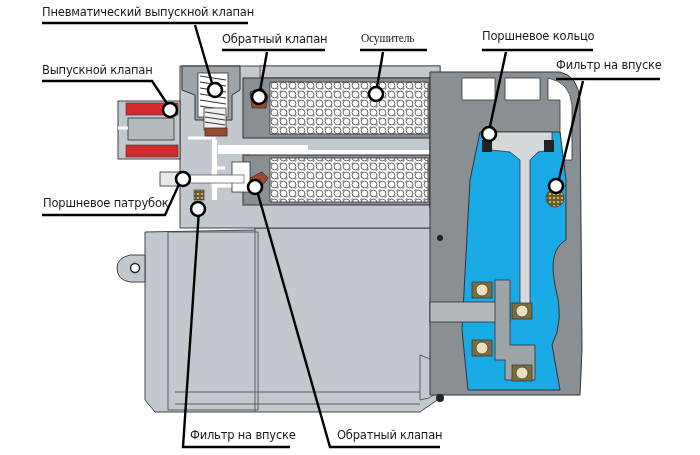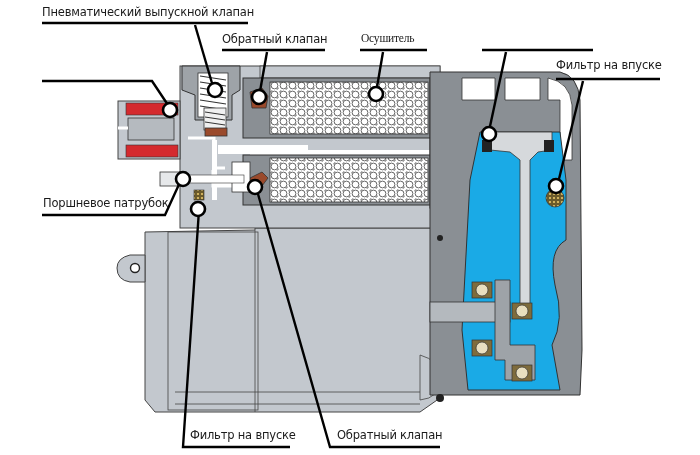--- a/index.html
+++ b/index.html
@@ -161,17 +161,19 @@
     <circle cx="183" cy="179" r="7"></circle>
     <circle cx="198" cy="209" r="7"></circle>
     <circle cx="255" cy="187" r="7"></circle>
   </g>
 </svg>
 
   
   <div class="lbl" style="left:42px;top:5px;">Пневматический выпускной клапан</div>
   <div class="lbl" style="left:222px;top:32px;">Обратный клапан</div>
   <div class="lbl" style="left:361px;top:32px;font-family:Liberation Serif, serif;">Осушитель</div>
+  <div class="lbl" style="left:482px;top:29px;">Поршневое кольцо</div>
   <div class="lbl" style="left:556px;top:58px;">Фильтр на впуске</div>
+  <div class="lbl" style="left:42px;top:63px;">Выпускной клапан</div>
   <div class="lbl" style="left:43px;top:196px;">Поршневое патрубок</div>
   <div class="lbl" style="left:190px;top:428px;">Фильтр на впуске</div>
   <div class="lbl" style="left:337px;top:428px;">Обратный клапан</div>
 </div>
 
 </body></html>

